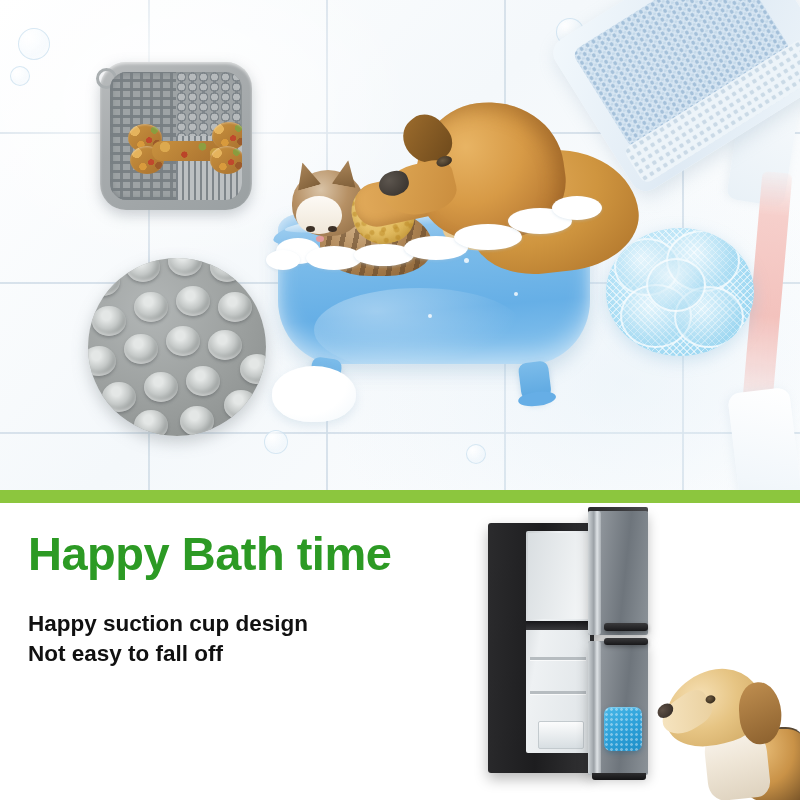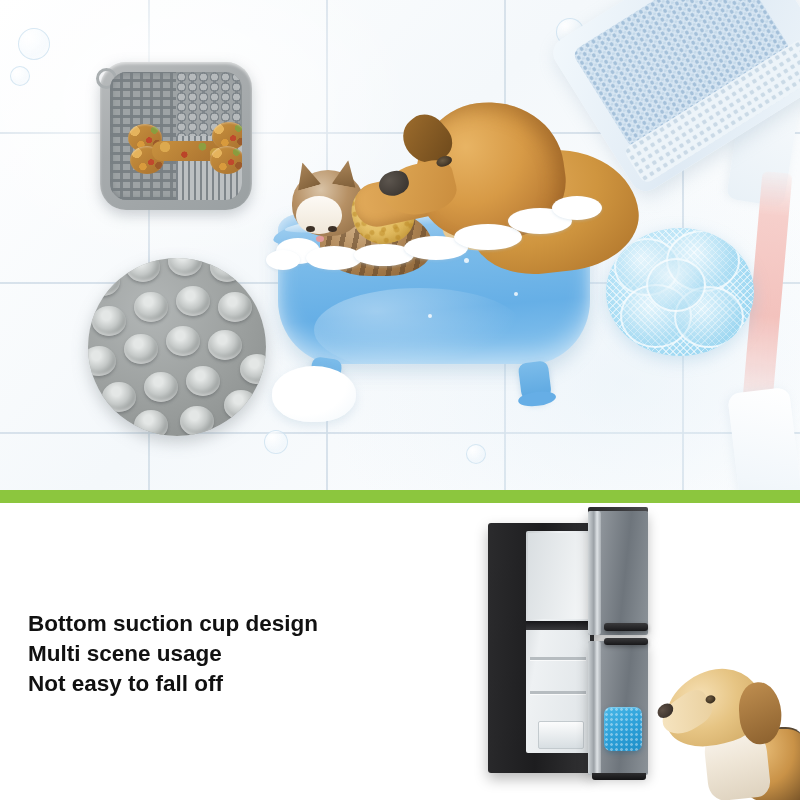--- a/index.html
+++ b/index.html
@@ -415,24 +415,24 @@
     <div class="foam" style="left:508px;top:208px;width:64px;height:26px;"></div>
     <div class="foam" style="left:552px;top:196px;width:50px;height:24px;"></div>
     <div class="foam" style="left:266px;top:250px;width:34px;height:20px;"></div>
     <div class="foam-pile"></div>
   </div>
 
   <div class="divider"></div>
 
   <div class="bottom-panel">
 
+    <h1 class="headline">Happy Bath time</h1>
 
     <ul class="feature-list">
-      <li>Bottom suction cup design</li>
-      <li>Multi scene usage</li>
+      <li>Happy suction cup design</li>
       <li>Not easy to fall off</li>
     </ul>
 
     <div class="fridge">
       <div class="fridge-cabinet"></div>
       <div class="fridge-interior">
         <div class="int-upper"></div>
         <div class="int-div"></div>
         <div class="int-shelf" style="top:126px;"></div>
         <div class="int-shelf" style="top:160px;"></div>

